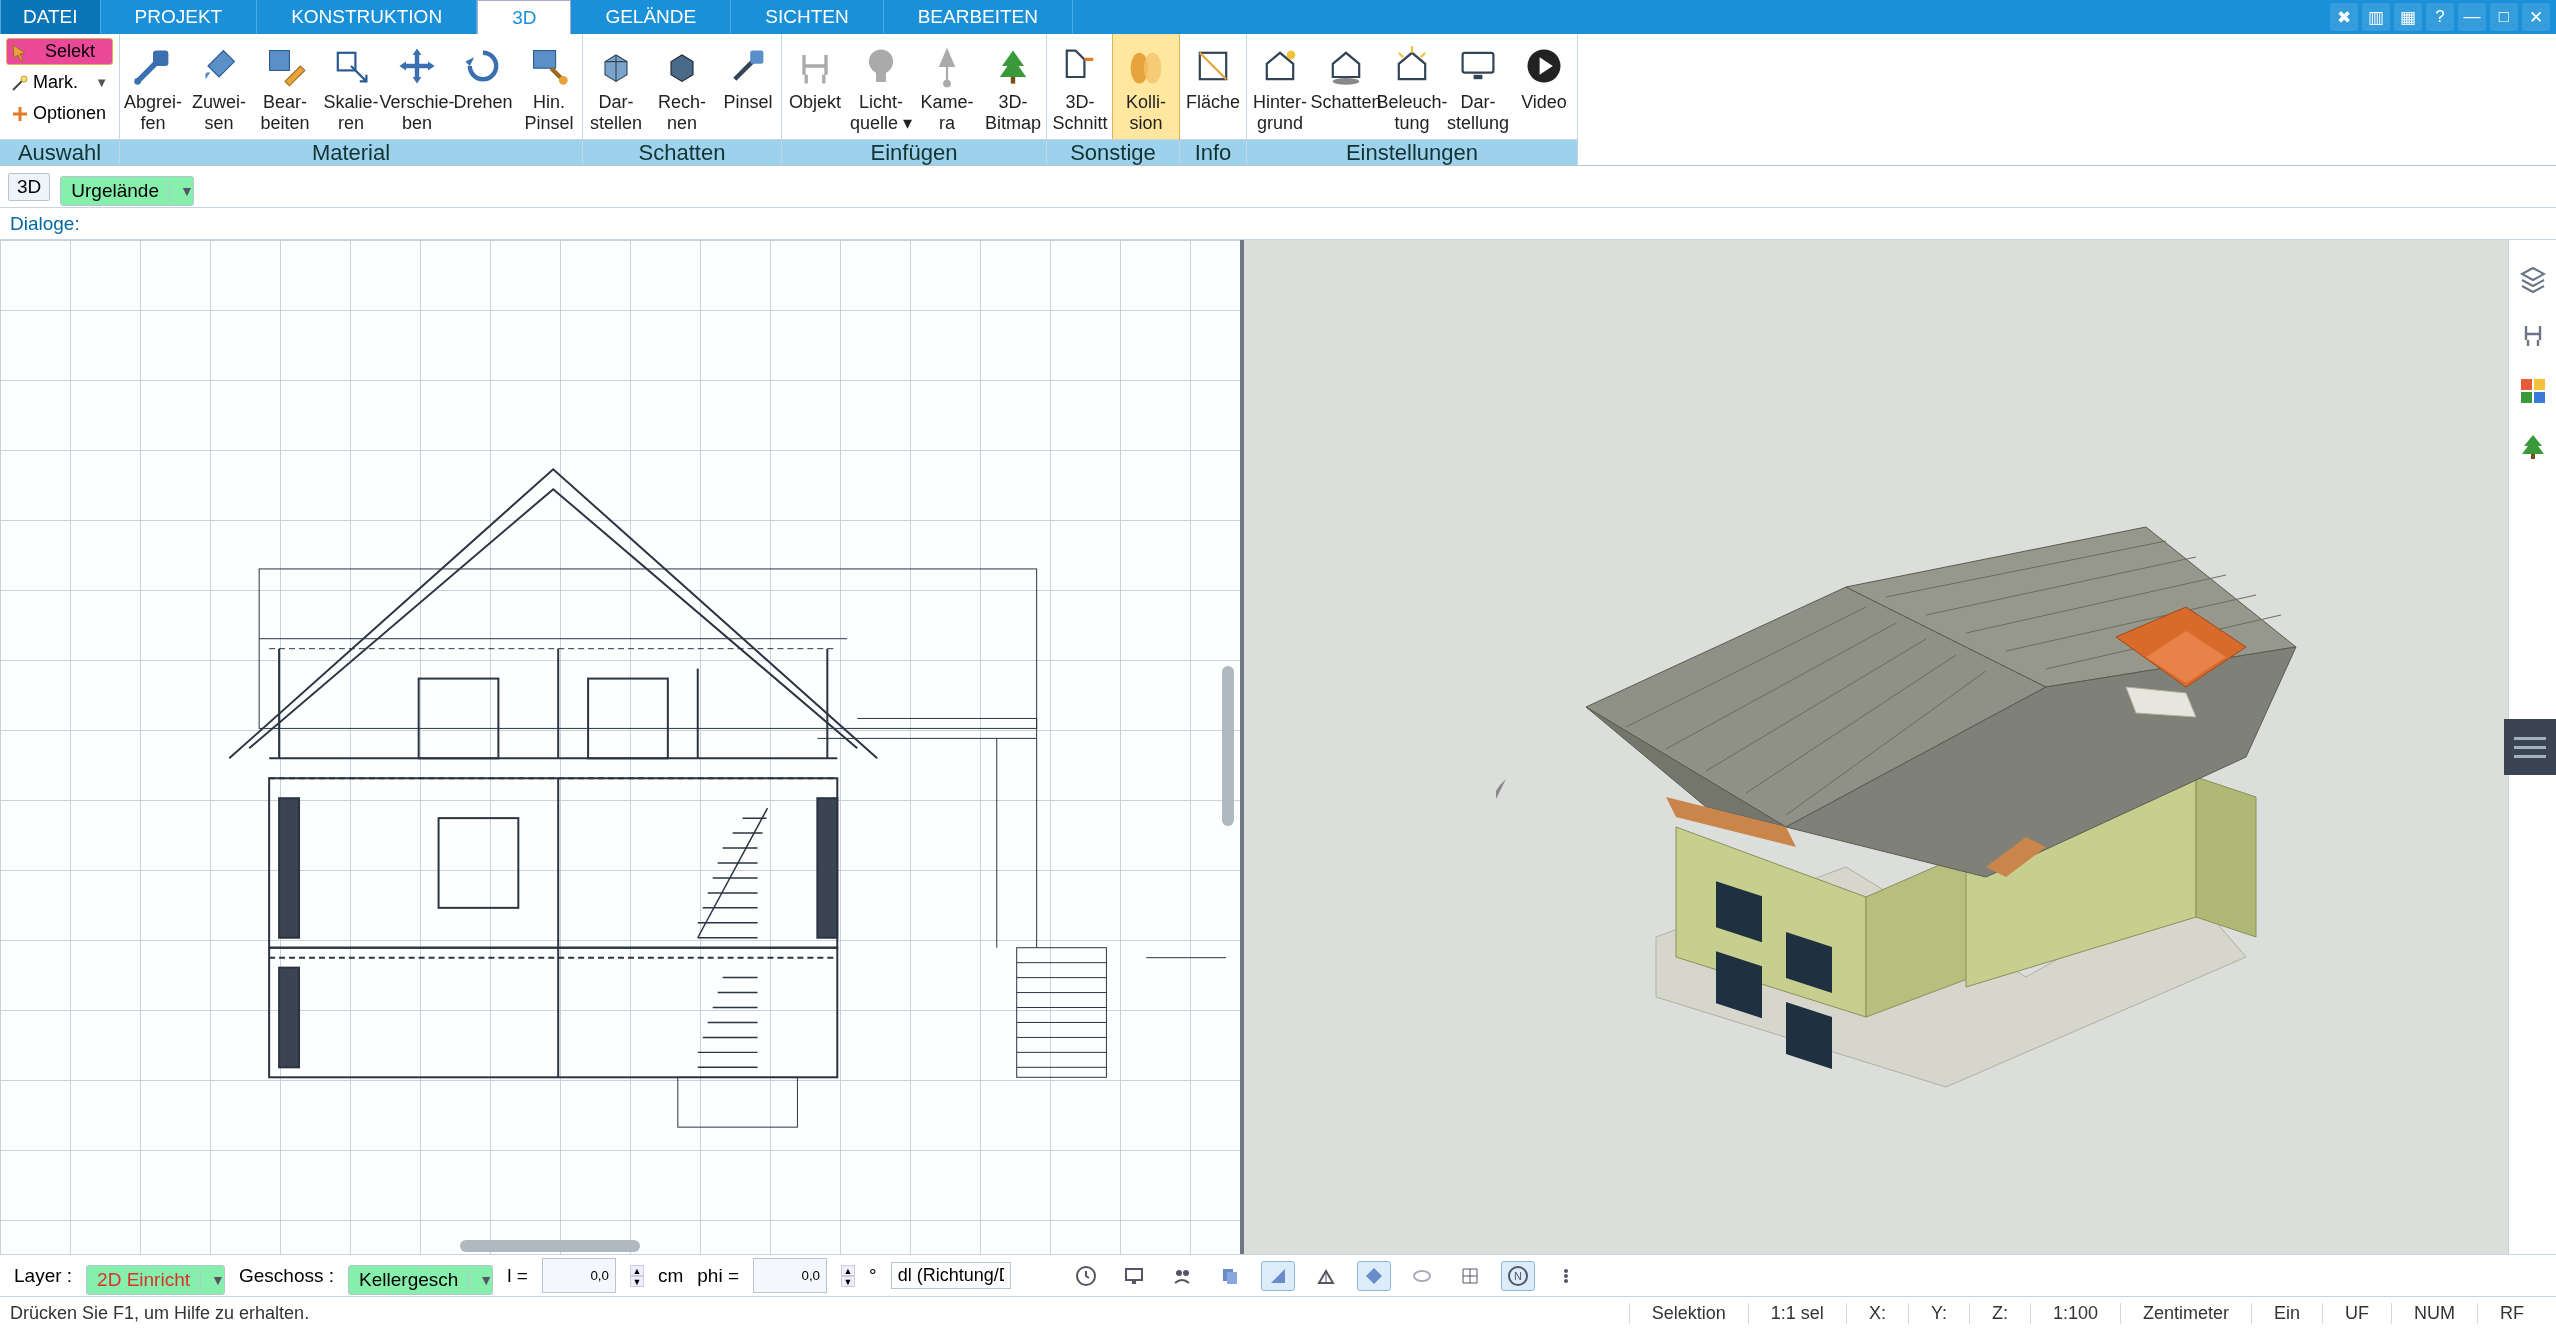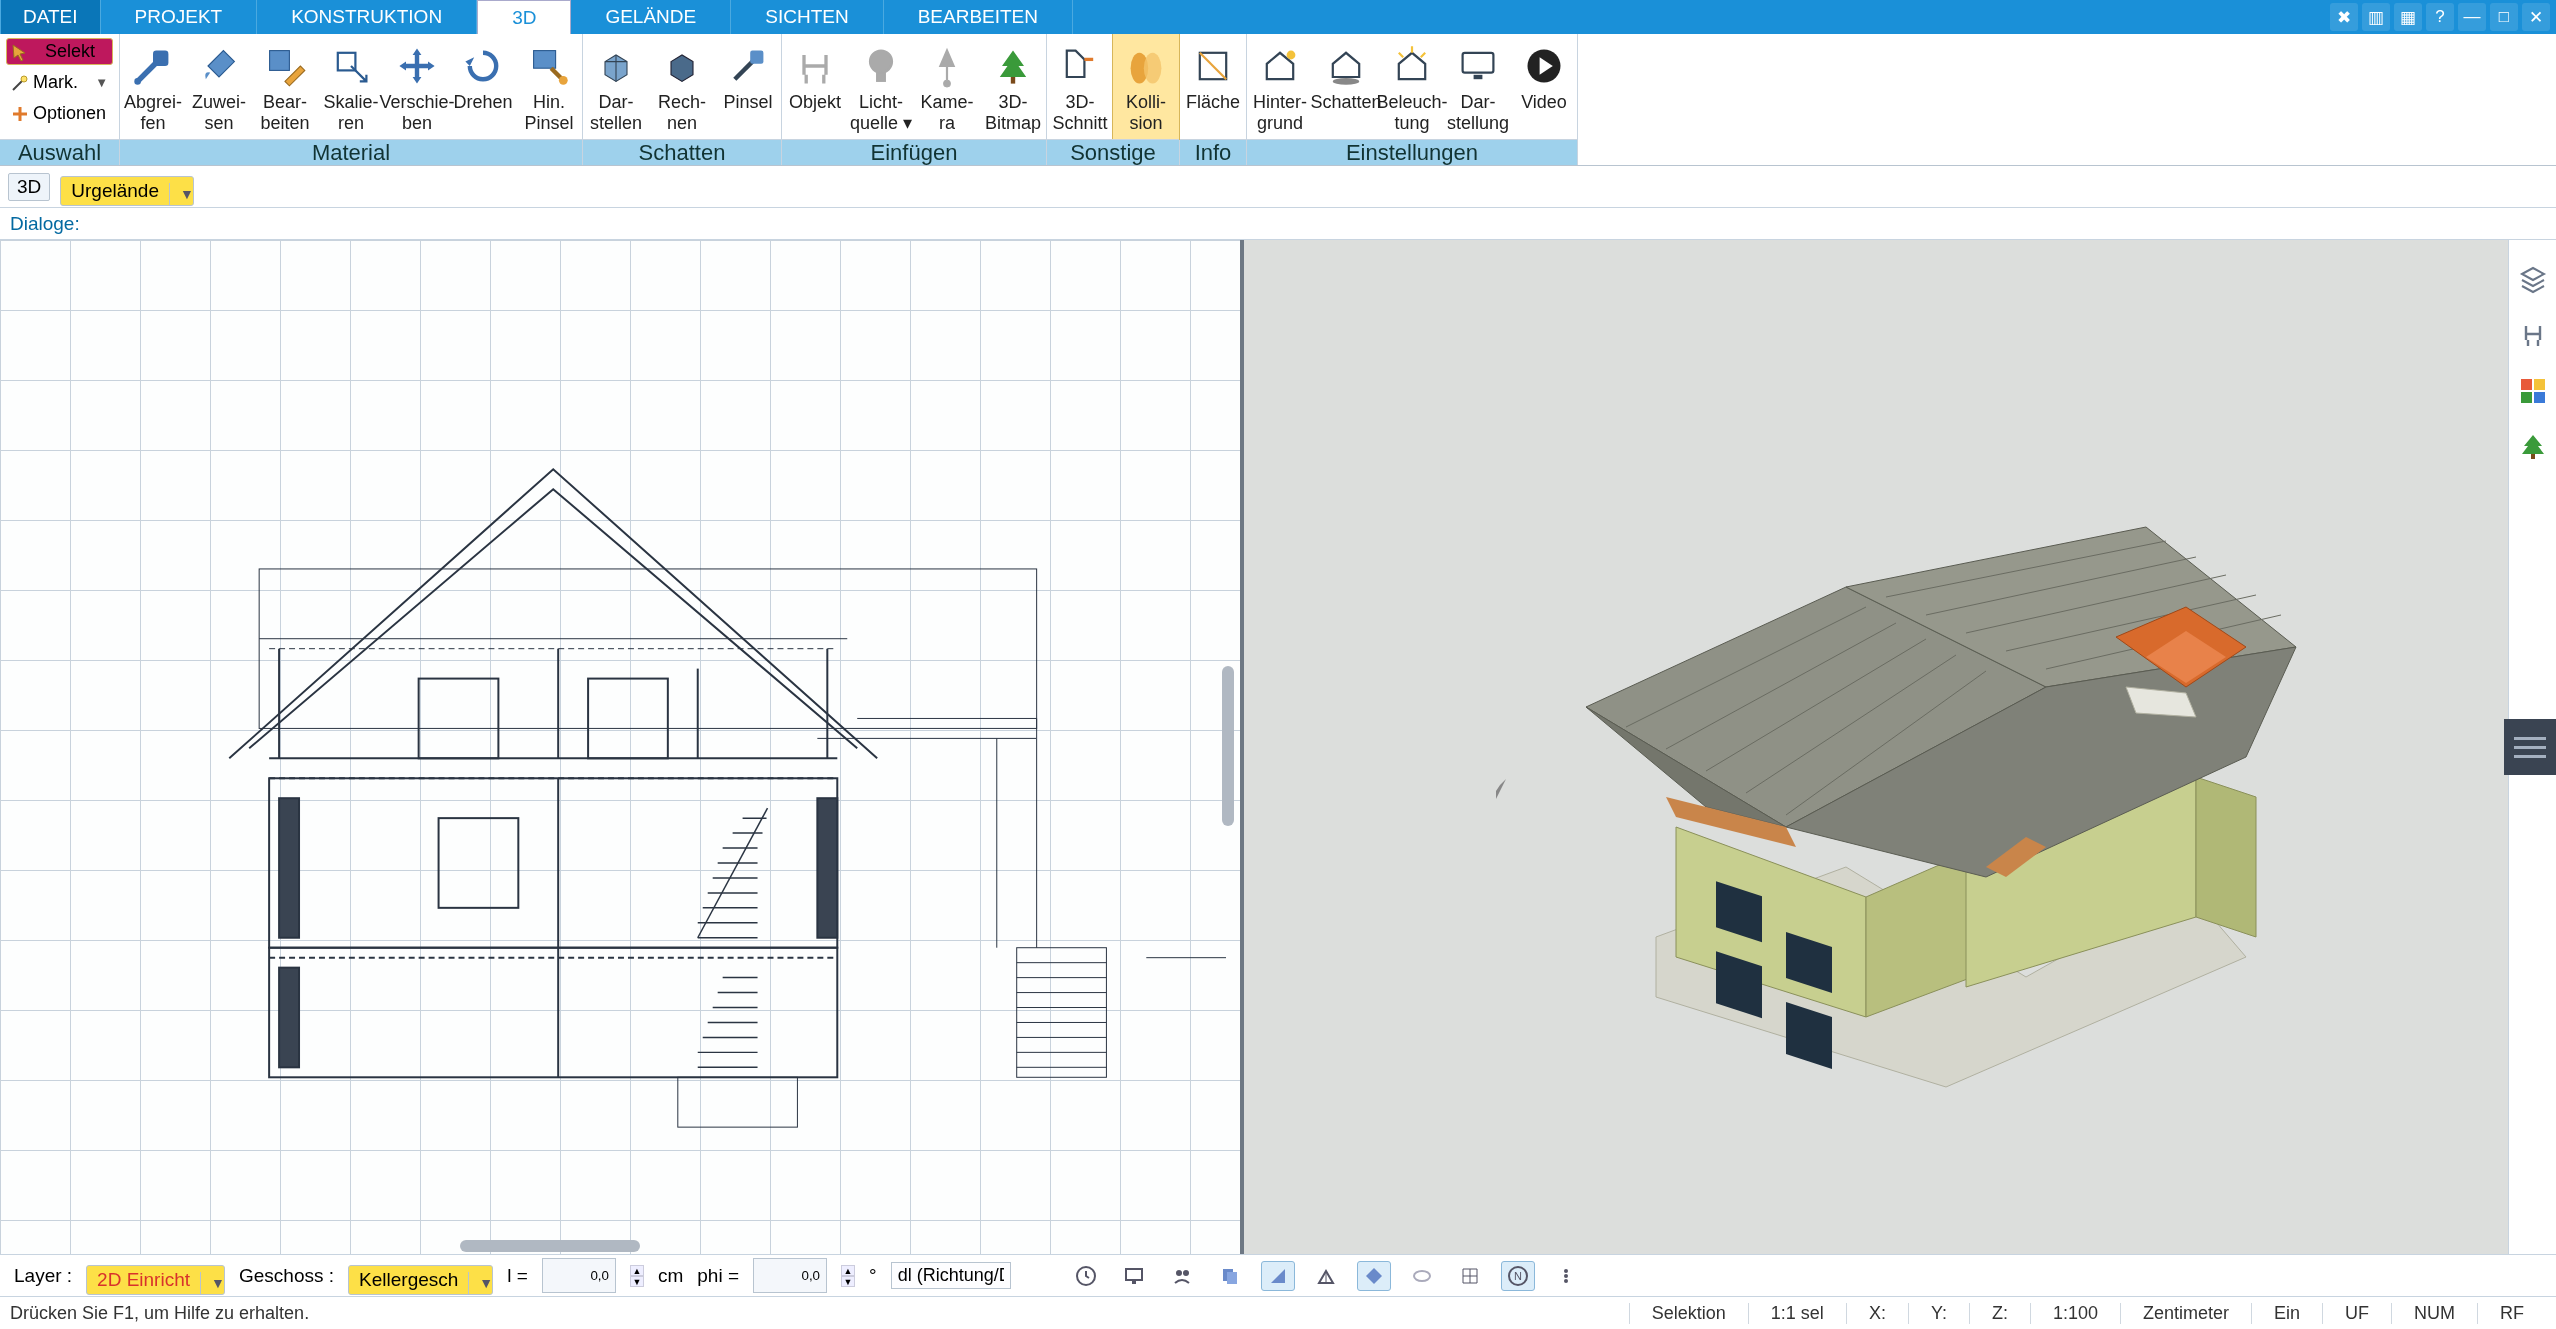--- a/index.html
+++ b/index.html
@@ -17,34 +17,34 @@
 
 
 .ribbon { height: 132px; background: #fff; border-bottom: 1px solid #b8c4d0; display: flex; }
 .ribbon .group { border-right: 1px solid #c8d4e0; display: flex; flex-direction: column; }
 .ribbon .group .btns { flex: 1; display: flex; }
 .ribbon .group .label { height: 26px; background: #9ed1ec; color: #133; font-size: 22px; display: flex; align-items: center; justify-content: center; border-top: 1px solid #c8d4e0; }
 
 .sel-group { width: 120px; }
 .sel-group .btns { flex-direction: column; justify-content: flex-start; padding: 4px 6px; gap: 4px; }
 .sel-btn { display: flex; align-items: center; gap: 4px; padding: 2px 4px; font-size: 18px; cursor: pointer; border: 1px solid transparent; border-radius: 3px; }
-.sel-btn.hl { background: #be185d; border-color: #d7b65a; gap: 16px; }
+.sel-btn.hl { background: #ec4899; border-color: #d7b65a; gap: 16px; }
 .sel-btn .ico { width: 18px; height: 18px; display: inline-block; }
 .sel-btn .drop { margin-left: auto; font-size: 13px; color: #555; }
 
 .rib-btn { width: 66px; display: flex; flex-direction: column; align-items: center; padding-top: 10px; cursor: pointer; }
 .rib-btn.active { background: #ffe7a0; outline: 1px solid #d7b65a; }
 .rib-btn .ico { width: 44px; height: 44px; display: flex; align-items: center; justify-content: center; }
 .rib-btn .txt { font-size: 18px; line-height: 21px; text-align: center; white-space: pre-line; color: #222; margin-top: 4px; }
 .rib-btn.dim .ico svg * { stroke: #aaa; fill: #aaa; }
 
 
 .sub-bar { height: 42px; background: #fff; border-bottom: 1px solid #c8d4e0; display: flex; align-items: center; padding: 0 8px; gap: 10px; font-size: 19px; }
 .mode3d { background: #eef4fa; border: 1px solid #b8c4d0; padding: 2px 8px; border-radius: 2px; }
-.combo { display: flex; align-items: flex-end; border: 1px solid #b8c4d0; border-radius: 3px; background: #fde047; margin-top: 9px; }
+.combo { display: flex; align-items: center; border: 1px solid #b8c4d0; border-radius: 3px; background: #86efac; margin-top: 9px; }
 .combo span { padding: 3px 10px; font-size: 19px; }
 .combo .chev { width: 24px; text-align: center; border-left: 1px solid #b8c4d0; font-size: 14px; color: #556; }
 
 
 .dialoge-bar { height: 32px; background: #fff; border-bottom: 1px solid #c8d4e0; display: flex; align-items: center; padding: 0 10px; font-size: 19px; color: #0369a1; }
 
 
 .main { flex: 1; display: flex; position: relative; background: #fff; }
 .view2d { width: 1244px; position: relative; border-right: 4px solid #6e7884; overflow: hidden; }
 .view3d { flex: 1; background: #dcdedc; position: relative; }

